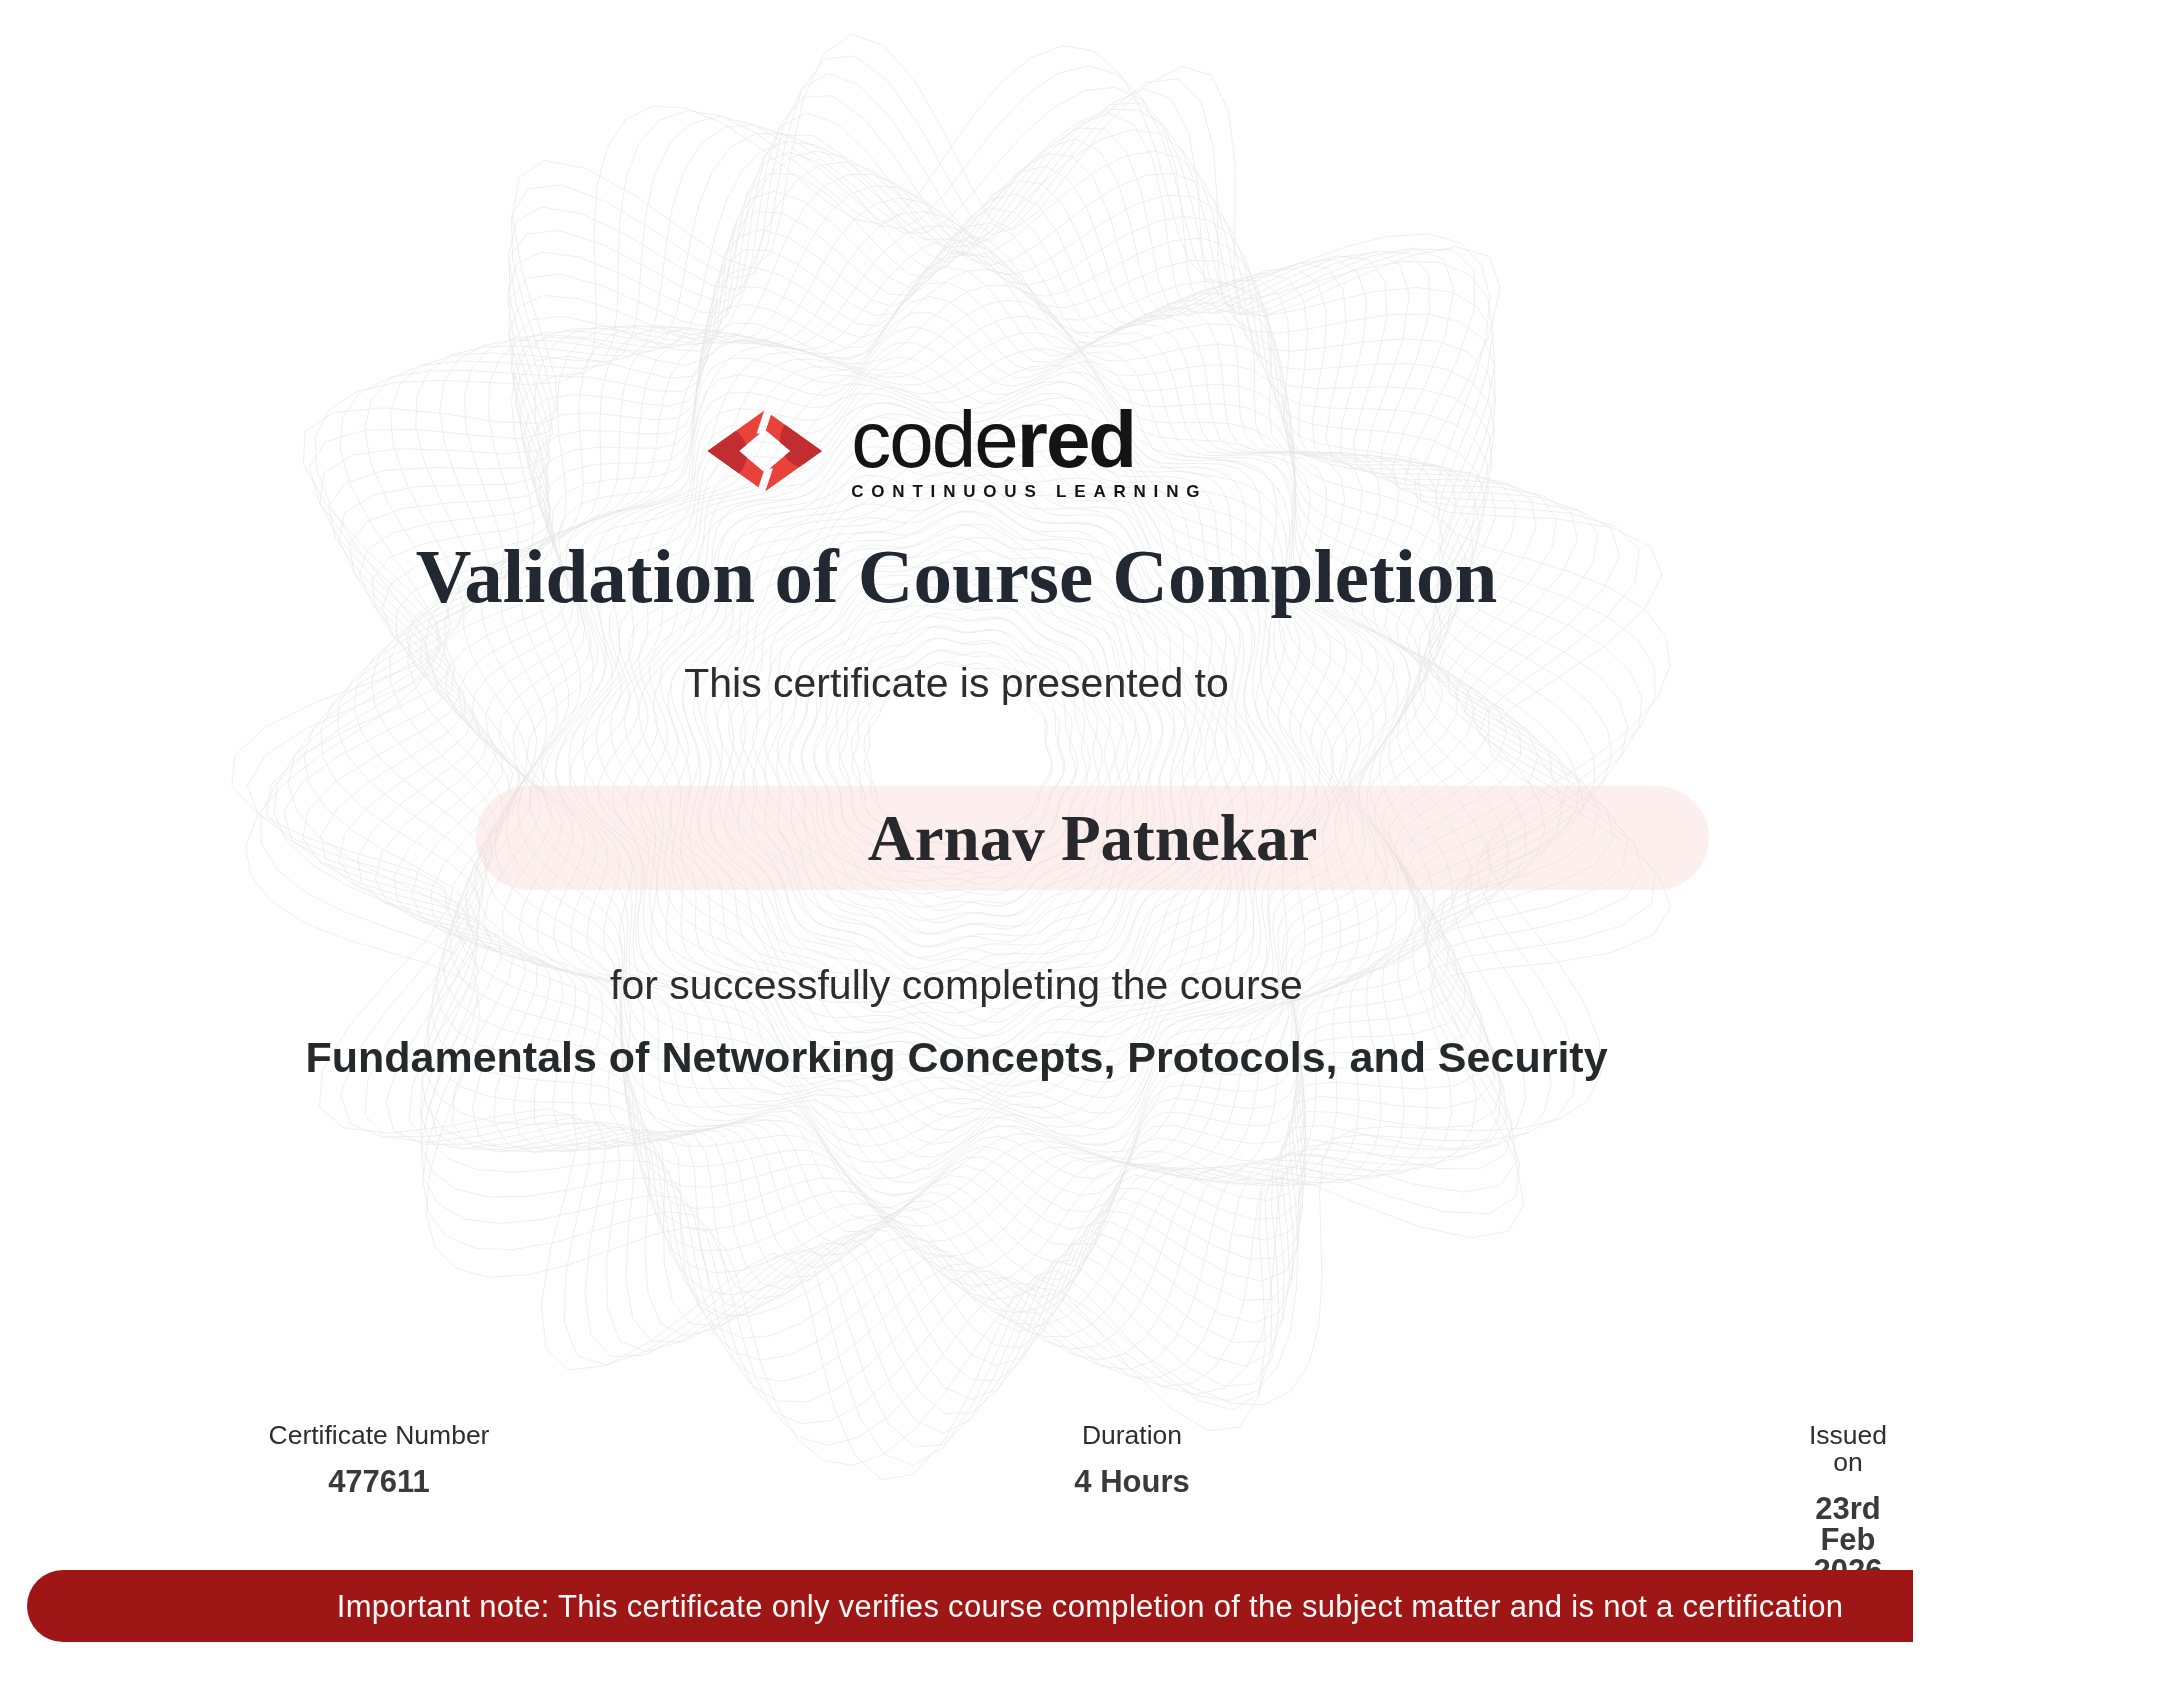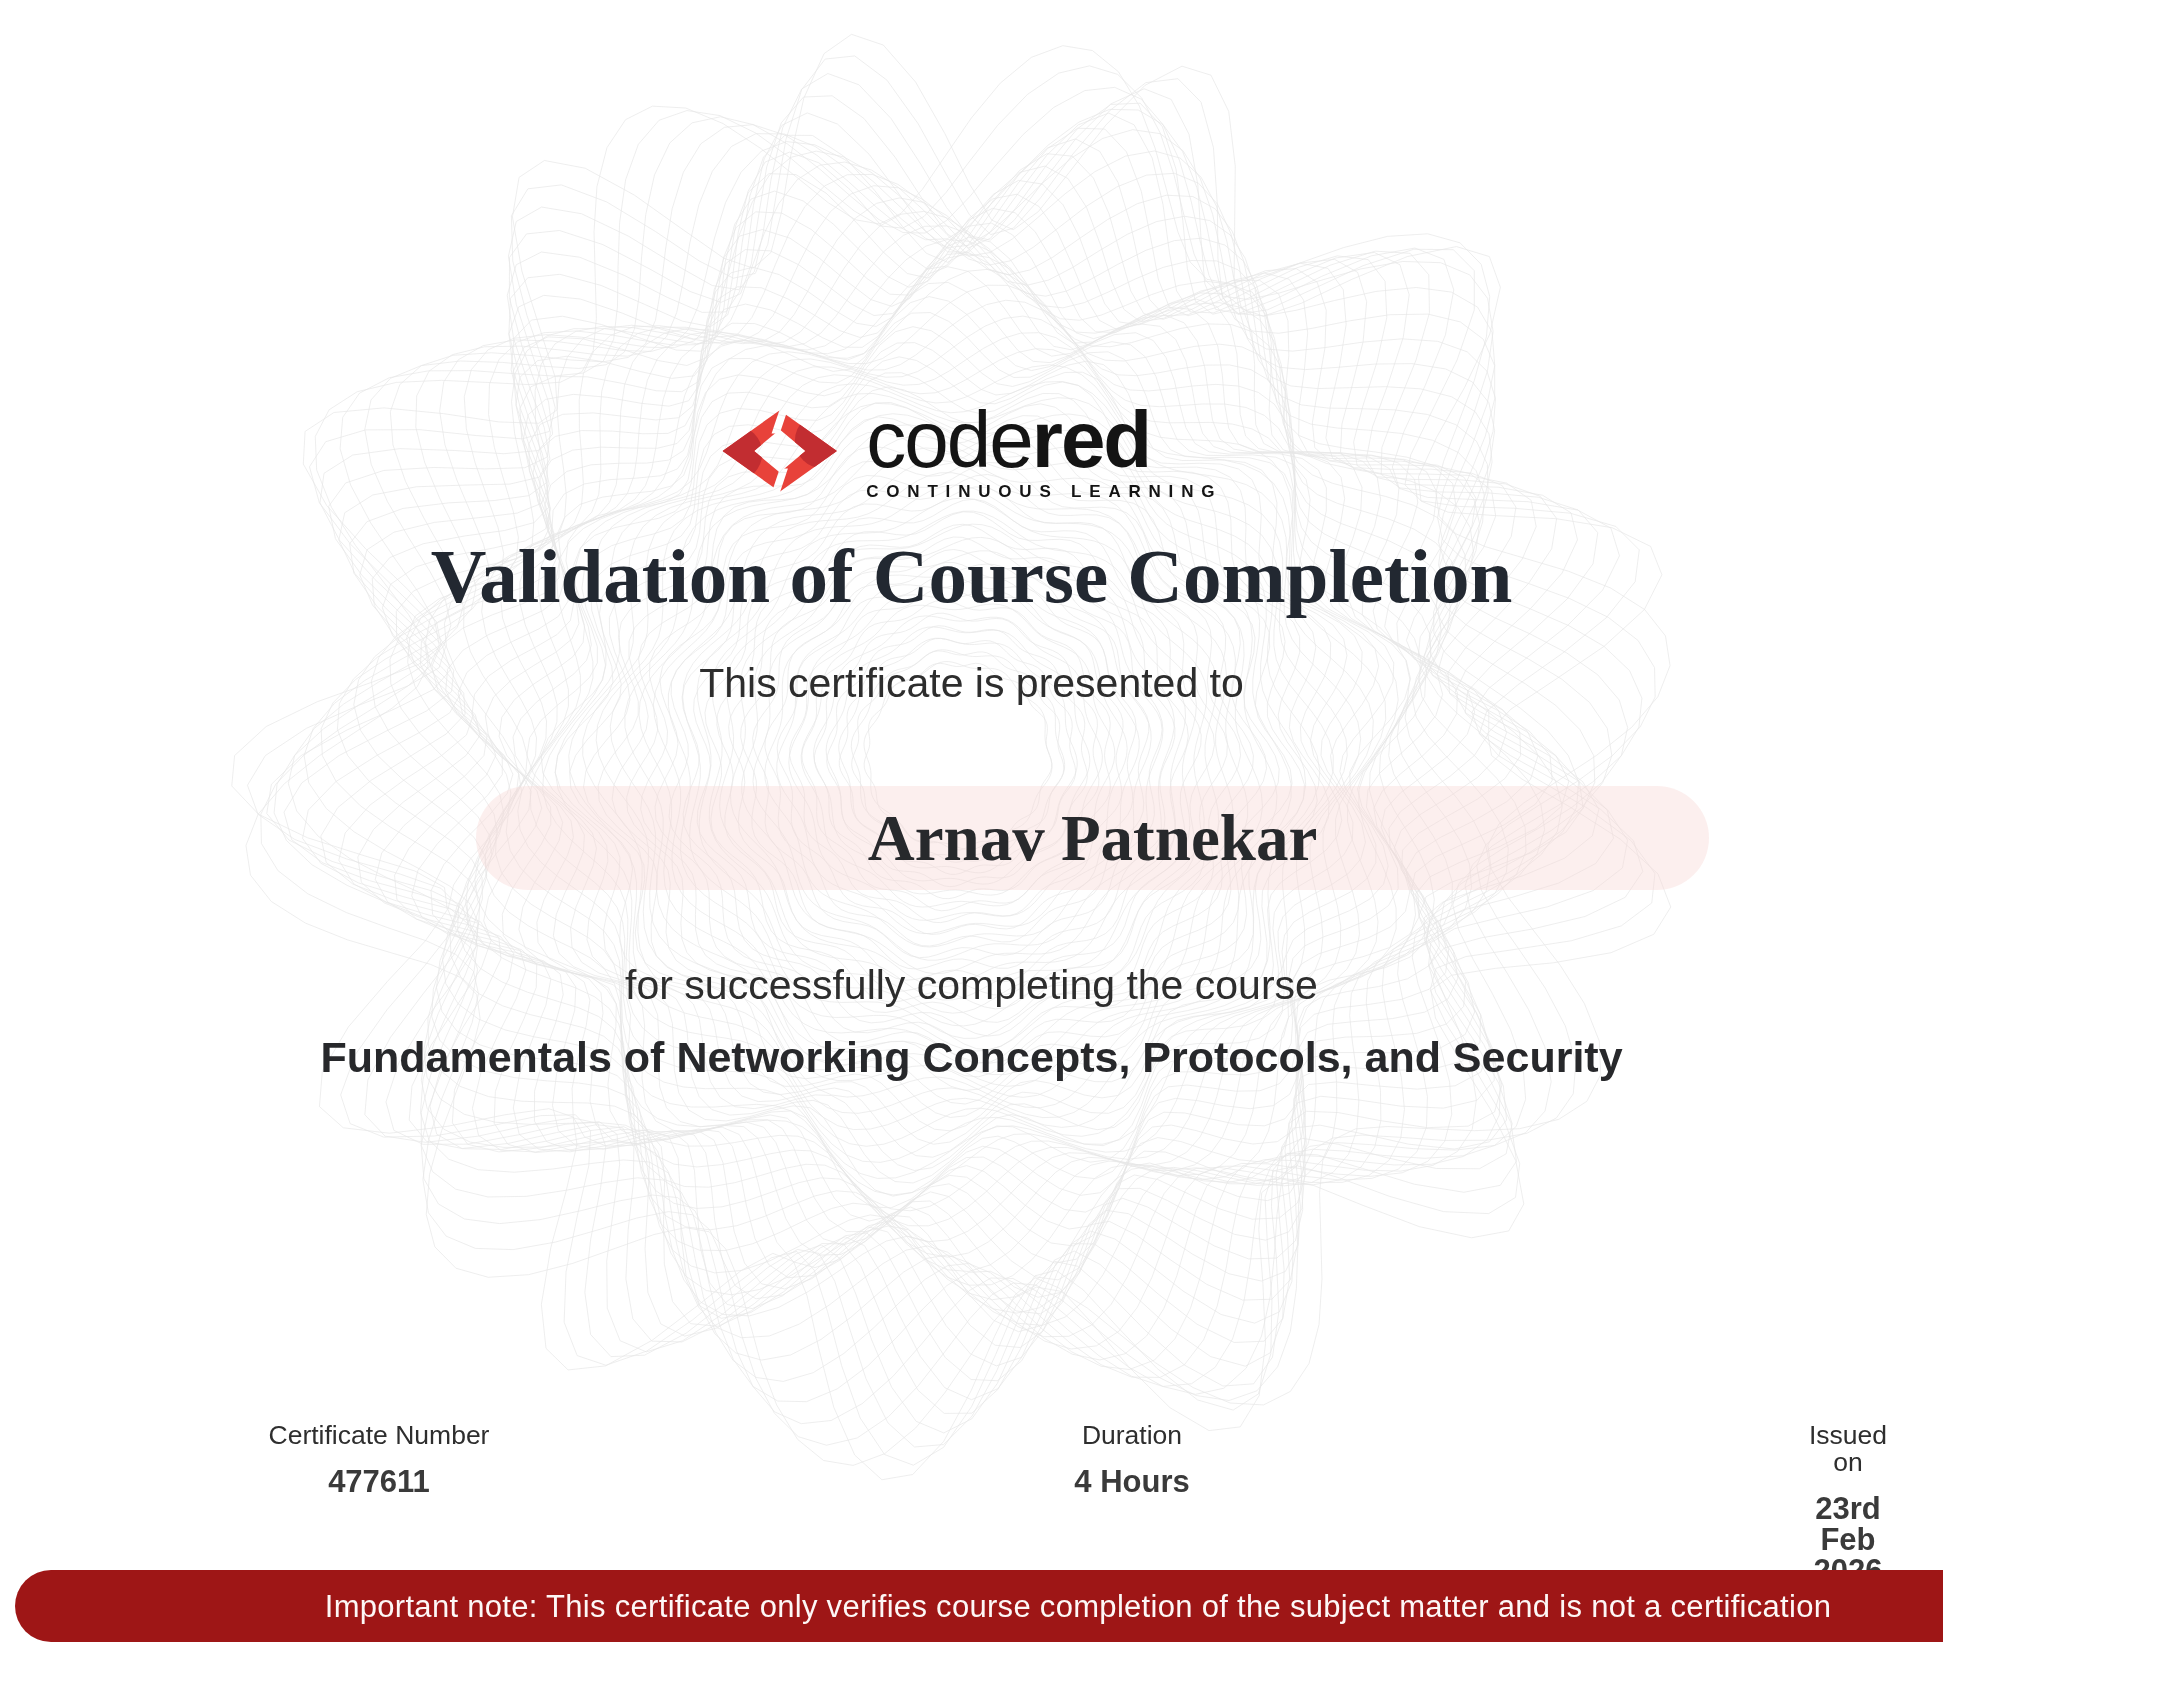--- a/index.html
+++ b/index.html
@@ -1,19 +1,18 @@
 <!DOCTYPE html>
 <html style="--brand-red: #e8423a; --brand-red-dark: #c22d31; --logo-text: #141414; --title-ink: #222831; --body-ink: #2d2d2d; --banner-red: #9e1616; --banner-text: #fdf7f6; --name-band-pink: #f7d8d466; --pattern-line: #e6e6e6;font-size:11px"><head>
 <meta charset="utf-8">
 <style>
   html,body{margin:0;padding:0;background:#fff;}
   .page{
     position:relative;width:1913px;height:1685px;background:#ffffff;overflow:hidden;
     font-family:"Liberation Sans",sans-serif;
-    padding-left:30px;
   }
   
   .pattern{position:absolute;left:0;top:0;}
   .pattern path{fill:none;stroke:var(--pattern-line,#e6e6e6);stroke-width:1.2;stroke-opacity:.85;}
 
   
   .logo{position:absolute;top:400px;left:50%;transform:translateX(-50%);
         display:flex;align-items:center;gap:28.5px;}
   .logo-icon{width:117px;height:84px;flex:none;}
   .ic-bright{fill:var(--brand-red,#e8423a);}
@@ -38,21 +37,21 @@
   .name{font-size:65px;font-weight:700;color:#27292c;line-height:1;}
 
   .course{position:absolute;top:1036px;left:0;width:100%;margin:0;text-align:center;
           font-size:43px;line-height:1;font-weight:700;color:#27282b;}
 
   .meta{position:absolute;top:1422px;text-align:center;transform:translateX(-50%);}
   .meta-cert{left:336px;margin-left:43px;} .meta-duration{left:1095px;margin-left:37px;} .meta-issued{left:1848px;}
   .meta-label{font-size:26.5px;line-height:1;color:#2e2e2e;}
   .meta-value{margin-top:17.7px;font-size:31px;line-height:1;font-weight:700;color:#3a3a3a;}
 
-  .banner{position:absolute;left:15px;top:1570px;width:2126px;height:72px;border-radius:36px;
+  .banner{position:absolute;left:27px;top:1570px;width:2126px;height:72px;border-radius:36px;
           background:var(--banner-red,#9e1616);display:flex;align-items:center;justify-content:center;}
   .banner span{font-size:31px;line-height:1;color:var(--banner-text,#fdf7f6);letter-spacing:0.3px;}
 </style>
 </head>
 <body>
 
 <div class="page">
 
   <svg class="pattern" width="2183" height="1685" viewBox="0 0 3213 2480" aria-hidden="true">
       <path d="M1545.0 1112.0L1546.8 1117.7L1548.0 1123.6L1548.4 1129.5L1547.7 1135.3L1546.1 1140.9L1543.4 1146.3L1540.2 1151.3L1536.6 1156.1L1532.9 1160.7L1529.6 1165.2L1526.7 1169.9L1524.4 1174.9L1522.5 1180.1L1520.8 1185.6L1519.2 1191.4L1517.3 1197.0L1514.9 1202.5L1511.7 1207.5L1507.7 1211.8L1503.1 1215.4L1497.8 1218.2L1492.2 1220.3L1486.5 1222.0L1480.8 1223.6L1475.5 1225.4L1470.4 1227.5L1465.6 1230.1L1461.0 1233.2L1456.4 1236.7L1451.7 1240.4L1446.8 1243.9L1441.6 1246.9L1436.1 1249.0L1430.4 1250.2L1424.5 1250.3L1418.7 1249.5L1412.8 1248.0L1407.2 1246.0L1401.7 1244.0L1396.3 1242.2L1391.0 1240.9L1385.5 1240.2L1380.0 1240.0L1374.2 1240.2L1368.3 1240.4L1362.3 1240.3L1356.3 1239.7L1350.6 1238.2L1345.3 1235.8L1340.5 1232.5L1336.2 1228.3L1332.4 1223.7L1329.0 1218.7L1325.7 1213.9L1322.4 1209.3L1318.8 1205.1L1314.9 1201.3L1310.5 1197.9L1305.7 1194.7L1300.8 1191.4L1296.0 1187.8L1291.5 1183.8L1287.8 1179.2L1284.9 1174.1L1282.9 1168.6L1281.9 1162.7L1281.6 1156.7L1281.7 1150.7L1281.9 1144.9L1282.0 1139.2L1281.5 1133.7L1280.5 1128.4L1279.0 1123.0L1277.0 1117.6L1275.0 1112.0L1273.2 1106.3L1272.0 1100.4L1271.6 1094.5L1272.3 1088.7L1273.9 1083.1L1276.6 1077.7L1279.8 1072.7L1283.4 1067.9L1287.1 1063.3L1290.4 1058.8L1293.3 1054.1L1295.6 1049.1L1297.5 1043.9L1299.2 1038.4L1300.8 1032.6L1302.7 1027.0L1305.1 1021.5L1308.3 1016.5L1312.3 1012.2L1316.9 1008.6L1322.2 1005.8L1327.8 1003.7L1333.5 1002.0L1339.2 1000.4L1344.5 998.6L1349.6 996.5L1354.4 993.9L1359.0 990.8L1363.6 987.3L1368.3 983.6L1373.2 980.1L1378.4 977.1L1383.9 975.0L1389.6 973.8L1395.5 973.7L1401.3 974.5L1407.2 976.0L1412.8 978.0L1418.3 980.0L1423.7 981.8L1429.0 983.1L1434.5 983.8L1440.0 984.0L1445.8 983.8L1451.7 983.6L1457.7 983.7L1463.7 984.3L1469.4 985.8L1474.7 988.2L1479.5 991.5L1483.8 995.7L1487.6 1000.3L1491.0 1005.3L1494.3 1010.1L1497.6 1014.7L1501.2 1018.9L1505.1 1022.7L1509.5 1026.1L1514.3 1029.3L1519.2 1032.6L1524.0 1036.2L1528.5 1040.2L1532.2 1044.8L1535.1 1049.9L1537.1 1055.4L1538.1 1061.3L1538.4 1067.3L1538.3 1073.3L1538.1 1079.1L1538.0 1084.8L1538.5 1090.3L1539.5 1095.6L1541.0 1101.0L1543.0 1106.4L1545.0 1112.0Z"></path>

